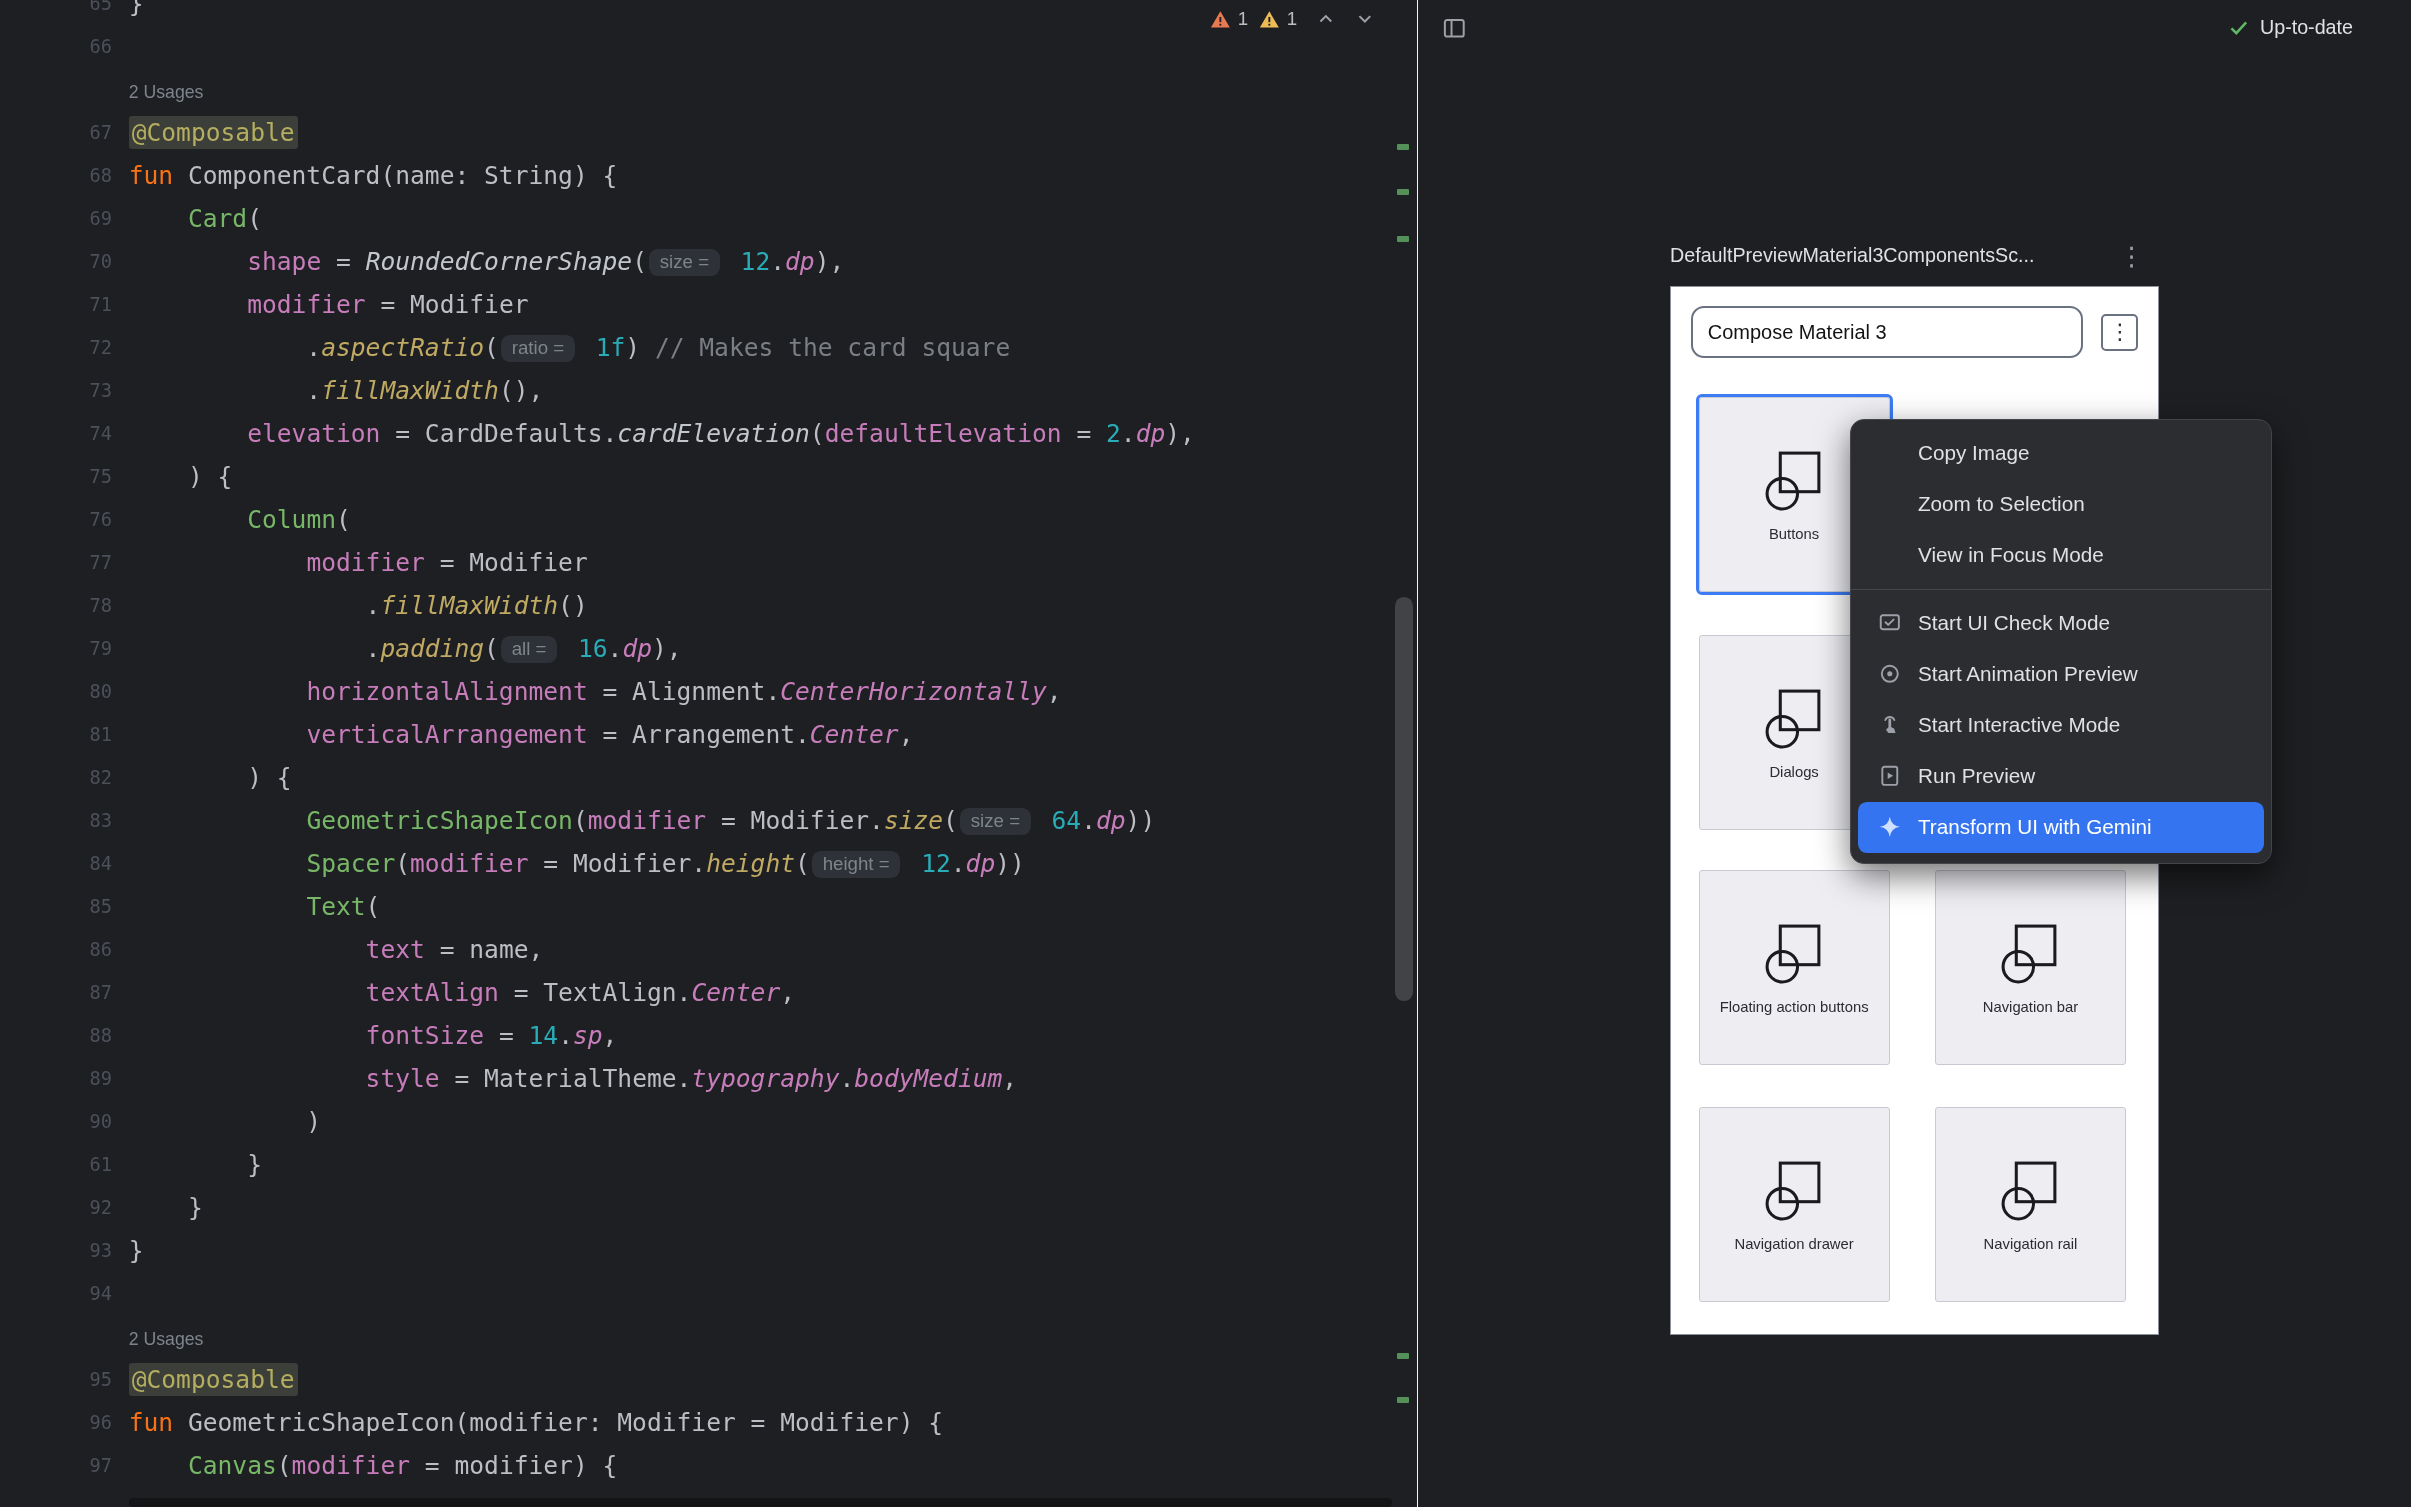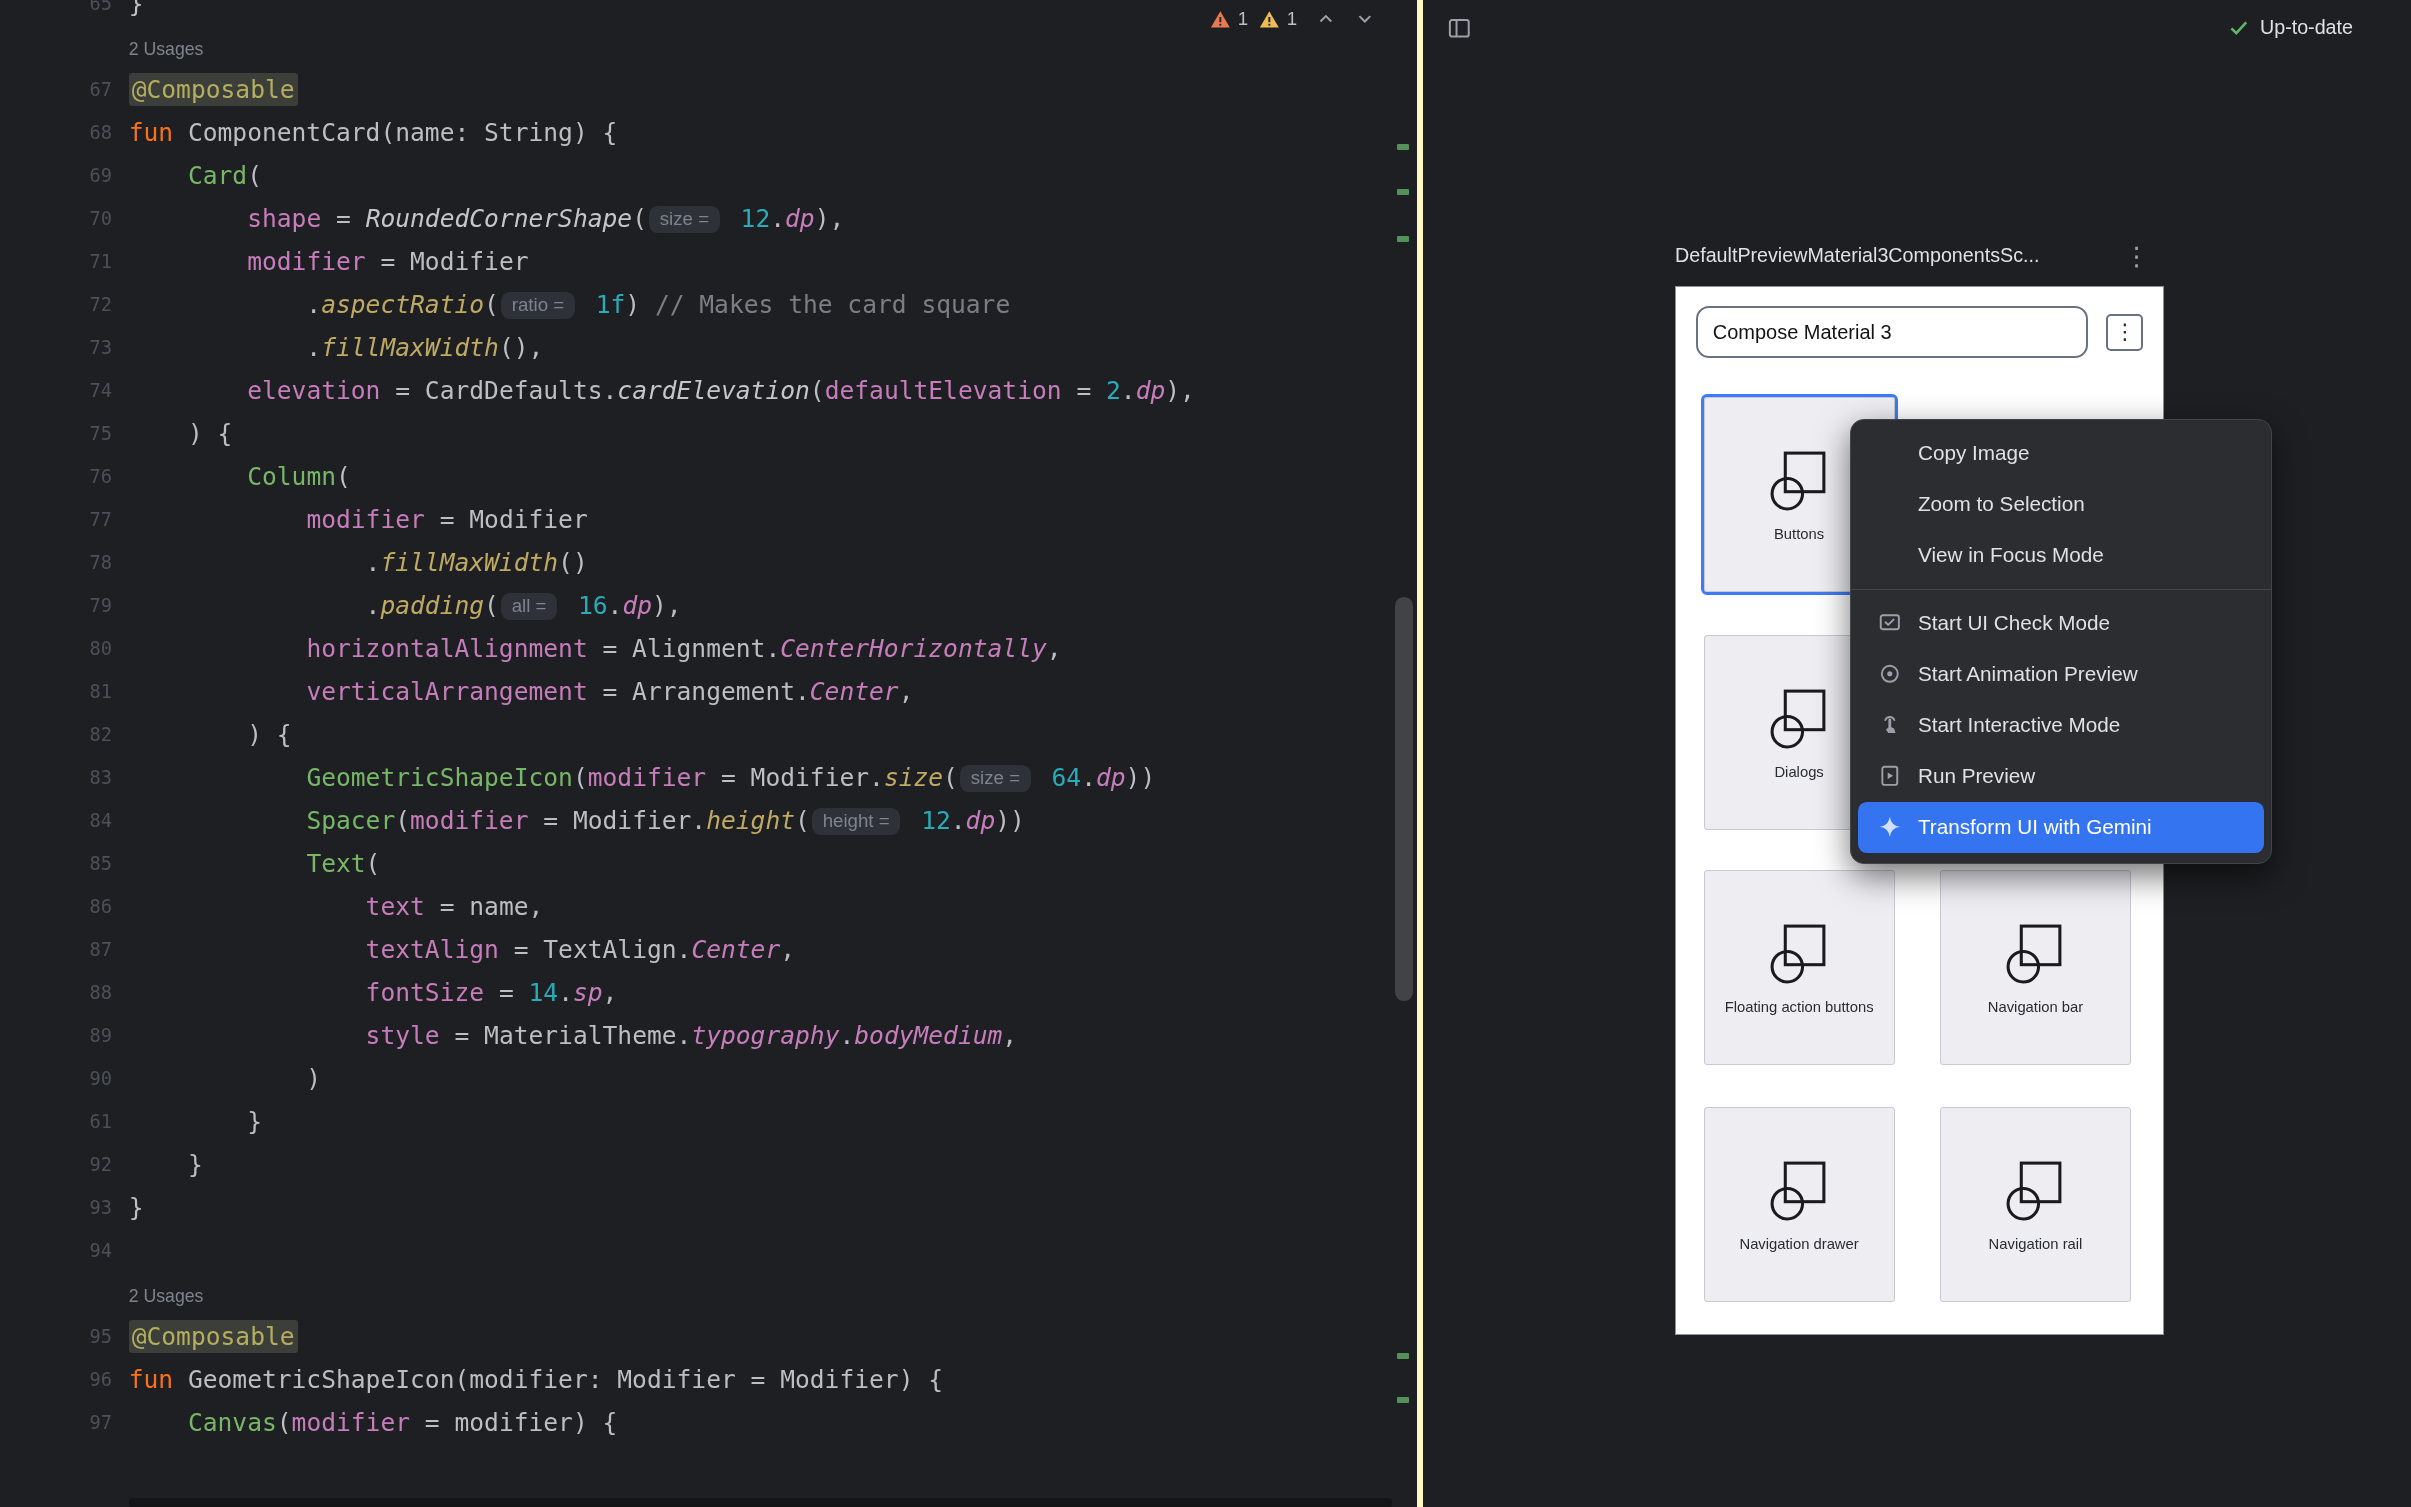--- a/index.html
+++ b/index.html
@@ -34,21 +34,21 @@
   .insp-chev { width:21.7px; height:21.7px; margin-left:7.9px; }
 
   .stripe { position:absolute; right:0; top:0; width:23.6px; height:1507px; }
   .thumb  { position:absolute; right:2px; top:597px; width:17.7px; height:404px;
             background:rgba(171,176,185,.25); border-radius:8.9px; }
   .mark   { position:absolute; right:5.9px; width:11.8px; height:5.9px; background:#549159; border-radius:1px; }
   .hscroll { position:absolute; left:129px; bottom:0; width:1263px; height:8.9px; background:#141517; border-radius:3.9px; }
 
   
   .preview { position:absolute; left:1417px; top:0; right:0; height:1507px; background:#1e1f22;
-             border-left:6px solid #fef9c3; }
+             border-left:1px solid #fef9c3; }
   .layout-btn { position:absolute; top:11.8px; left:19.7px; width:33px; height:33px; display:flex;
                 align-items:center; justify-content:center; }
   .status { position:absolute; top:15.8px; right:58px; display:flex; align-items:center; gap:8.9px;
             color:#dfe1e5; font-size:19.7px; }
   .p-title { position:absolute; top:244px; left:252px; width:463px; text-align:left; color:#dfe1e5;
              font-size:19.7px; white-space:nowrap; overflow:hidden; }
   .title-kebab { position:absolute; top:240px; left:697px; width:33px; text-align:center;
                  color:#9da0a8; font-size:25.6px; line-height:33px; }
 
   .frame { position:absolute; left:252px; top:286px; width:489px; height:1049px; background:#ffffff;
@@ -82,20 +82,24 @@
 </head>
 <body>
 
 <div class="editor">
   <div class="code-area">
       <div class="crow">
         <div class="ln">65</div>
         <div class="lc"><span class="tk-d">}</span></div>
       </div>
       <div class="crow">
+        <div class="ln">66</div>
+        <div class="lc"></div>
+      </div>
+      <div class="crow">
         <div class="ln"></div>
         <div class="lc"><span class="tk-u">2 Usages</span></div>
       </div>
       <div class="crow">
         <div class="ln">67</div>
         <div class="lc"><span class="tk-a">@Composable</span></div>
       </div>
       <div class="crow">
         <div class="ln">68</div>
         <div class="lc"><span class="tk-k">fun</span><span class="tk-d"> ComponentCard(name: String) {</span></div>

